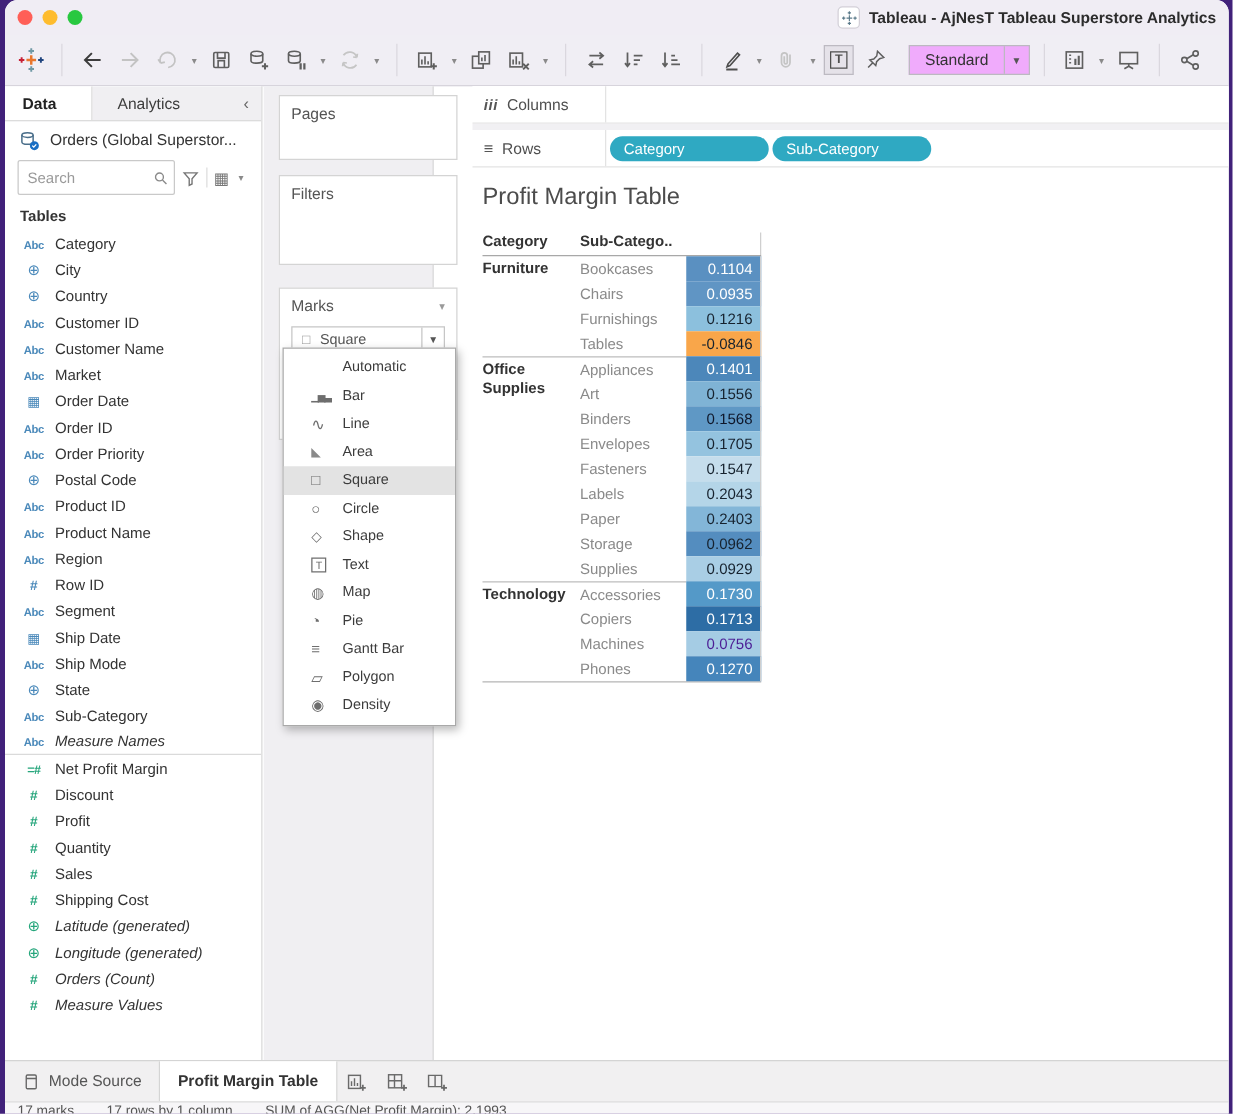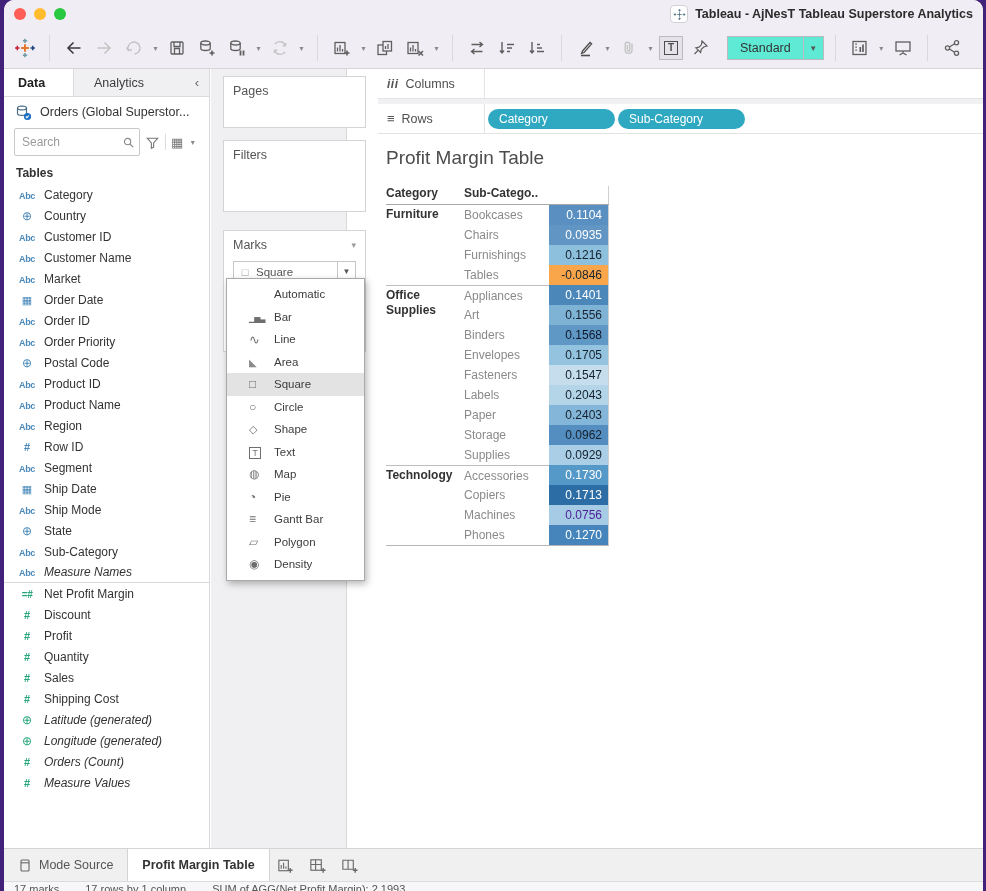--- a/index.html
+++ b/index.html
@@ -15,21 +15,21 @@
   .wintitle{position:absolute;right:10px;top:0;height:28px;display:flex;align-items:center;gap:7px;font-size:12.5px;font-weight:bold;color:#2c2c2c}
   .apptile{width:18px;height:18px;background:#fff;border:1px solid #d3d0d8;border-radius:4px;display:flex;align-items:center;justify-content:center}
 
   
   .toolbar{height:41px;background:#f0eef4;border-bottom:1px solid #d7d4dc;display:flex;align-items:center;padding:0 8px;gap:4px}
   .tbtn{width:26px;height:26px;display:flex;align-items:center;justify-content:center;flex:none}
   .caret{width:9px;font-size:8px;color:#8a8a8a;flex:none;text-align:center}
   .tsep{width:1px;height:26px;background:#dad7de;margin:0 7px;flex:none}
   .tbox{width:24px;height:24px;background:#e5e2e9;border:1px solid #bdbac2;display:flex;align-items:center;justify-content:center;flex:none}
   .tletter{border:1.2px solid #4e4e4e;color:#4e4e4e;font-size:10px;font-weight:bold;padding:0 3px;line-height:12px}
-  .combo{height:24px;margin-left:10px;display:flex;align-items:center;border:1px solid #bcb9c1;background:#5eead4;flex:none}
+  .combo{height:24px;margin-left:10px;display:flex;align-items:center;border:1px solid #bcb9c1;background:#f0abfc;flex:none}
   .combo .cval{padding:0 12px;font-size:12.5px;color:#333;min-width:74px}
   .combo .carr{width:20px;height:100%;border-left:1px solid #bcb9c1;display:flex;align-items:center;justify-content:center;font-size:8px;color:#555}
 
   
   .sidebar{position:absolute;left:0;top:69px;width:206px;height:779px;background:#fff;border-right:1px solid #d9d9d9;overflow:hidden}
   .middle{position:absolute;left:207px;top:69px;width:136px;height:779px;background:#f0eff2;border-right:1px solid #d9d9d9}
   .canvas{position:absolute;left:374px;top:69px;right:0;height:779px;background:#fff}
 
   
   .sidetabs{height:28px;display:flex;background:#f0eff2;border-bottom:1px solid #dcdcdc;font-size:12.5px}
@@ -321,20 +321,24 @@
       <span class="caret">▾</span>
     </div>
     <div class="tableslabel">Tables</div>
     <div class="fields">
 
         <div class="field">
           <span class="ficon abc blue"></span>
           <span class="flbl">Category</span>
         </div>
 
+        <div class="field">
+          <span class="ficon globe blue"></span>
+          <span class="flbl">City</span>
+        </div>
 
         <div class="field">
           <span class="ficon globe blue"></span>
           <span class="flbl">Country</span>
         </div>
 
         <div class="field">
           <span class="ficon abc blue"></span>
           <span class="flbl">Customer ID</span>
         </div>

